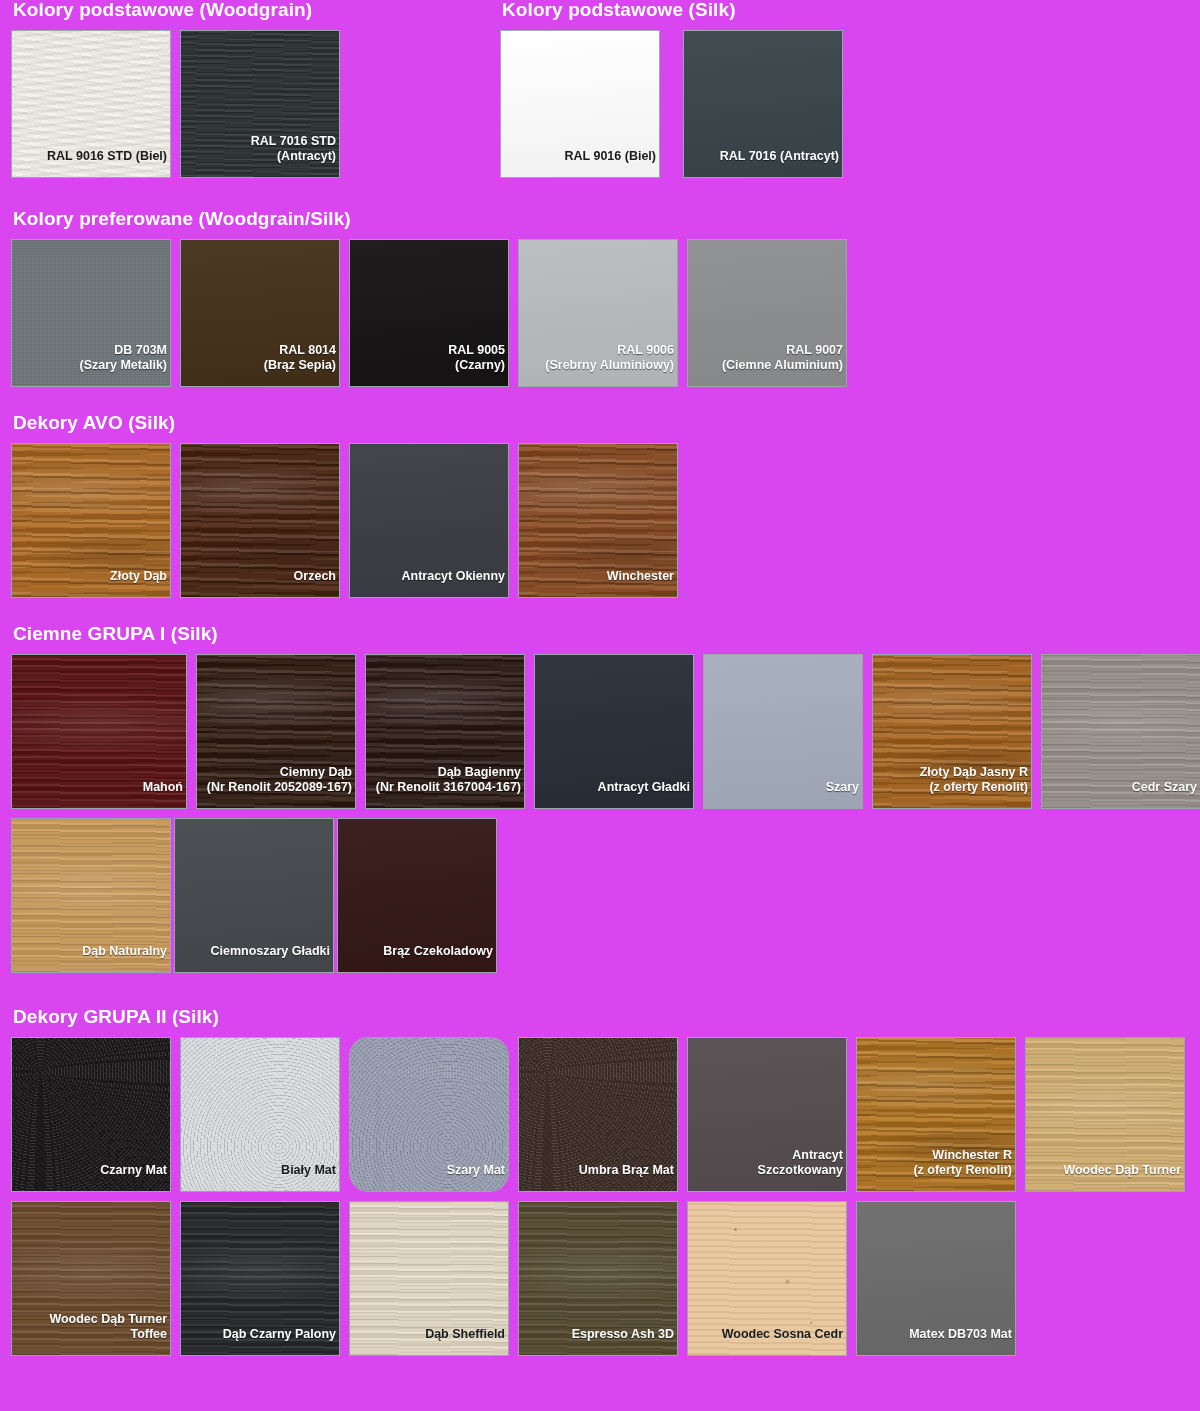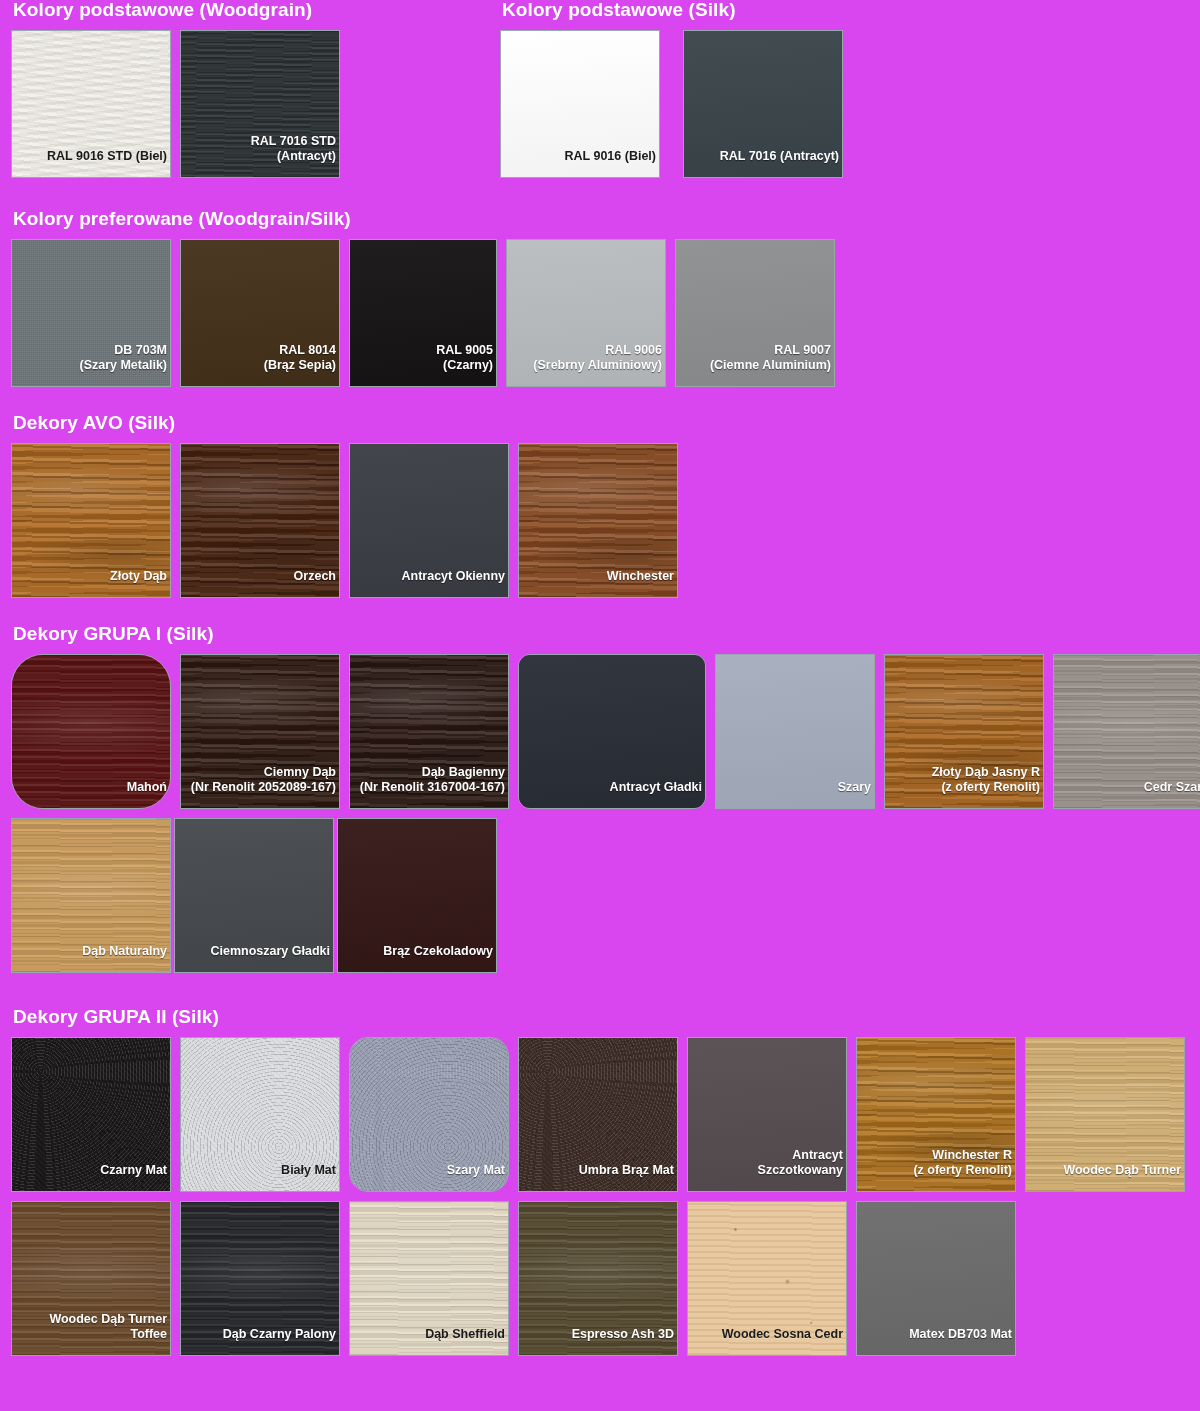--- a/index.html
+++ b/index.html
@@ -167,21 +167,21 @@
         <div class="tile" style="width: 160px; height: 148px; border-color: rgb(154, 166, 173);">
           <div class="swatch tex-metal" style="background-color: rgb(109, 117, 120);"></div>
           <div class="caption light">DB 703M
 (Szary Metalik)</div>
         </div>
         <div class="tile" style="width: 160px; height: 148px; border-color: rgb(154, 166, 173);">
           <div class="swatch tex-smooth" style="background-color: rgb(68, 48, 26);"></div>
           <div class="caption light">RAL 8014
 (Brąz Sepia)</div>
         </div>
-        <div class="tile" style="width: 148px; height: 148px; border-color: rgb(154, 166, 173);">
+        <div class="tile" style="width: 160px; height: 148px; border-color: rgb(154, 166, 173);">
           <div class="swatch tex-smooth" style="background-color: rgb(21, 19, 19);"></div>
           <div class="caption light">RAL 9005
 (Czarny)</div>
         </div>
         <div class="tile" style="width: 160px; height: 148px; border-color: rgb(154, 166, 173);">
           <div class="swatch tex-smooth" style="background-color: rgb(185, 188, 190);"></div>
           <div class="caption light">RAL 9006
 (Srebrny Aluminiowy)</div>
         </div>
         <div class="tile" style="width: 160px; height: 148px; border-color: rgb(154, 166, 173);">
@@ -206,37 +206,37 @@
           <div class="swatch tex-smooth" style="background-color: rgb(59, 61, 68);"></div>
           <div class="caption light">Antracyt Okienny</div>
         </div>
         <div class="tile" style="width: 160px; height: 155px; border-color: rgb(154, 166, 173);">
           <div class="swatch tex-wood" style="background-color: rgb(138, 74, 32);"></div>
           <div class="caption light">Winchester</div>
         </div>
       </div>
     </div>
     <div class="section" style="margin-top: 26px;">
-      <div class="section-title" style="font-size: 19px;">Dekory GRUPA I (Silk)</div>
+      <div class="section-title" style="font-size: 19px;">Ciemne GRUPA I (Silk)</div>
       <div class="row" style="margin-top: 11px; gap: 9px;">
-        <div class="tile" style="width: 160px; height: 155px; border-color: rgb(154, 166, 173); border-radius: 32px;">
+        <div class="tile" style="width: 176px; height: 155px; border-color: rgb(154, 166, 173);">
           <div class="swatch tex-wood-fine" style="background-color: rgb(90, 18, 18);"></div>
           <div class="caption light">Mahoń</div>
         </div>
         <div class="tile" style="width: 160px; height: 155px; border-color: rgb(154, 166, 173);">
           <div class="swatch tex-wood" style="background-color: rgb(47, 26, 16);"></div>
           <div class="caption light">Ciemny Dąb
 (Nr Renolit 2052089-167)</div>
         </div>
         <div class="tile" style="width: 160px; height: 155px; border-color: rgb(154, 166, 173);">
           <div class="swatch tex-wood" style="background-color: rgb(42, 23, 17);"></div>
           <div class="caption light">Dąb Bagienny
 (Nr Renolit 3167004-167)</div>
         </div>
-        <div class="tile" style="width: 188px; height: 155px; border-color: rgb(154, 166, 173); border-radius: 12px;">
+        <div class="tile" style="width: 160px; height: 155px; border-color: rgb(154, 166, 173);">
           <div class="swatch tex-smooth" style="background-color: rgb(41, 45, 54);"></div>
           <div class="caption light">Antracyt Gładki</div>
         </div>
         <div class="tile" style="width: 160px; height: 155px; border-color: rgb(154, 166, 173);">
           <div class="swatch tex-smooth" style="background-color: rgb(165, 173, 189);"></div>
           <div class="caption light">Szary</div>
         </div>
         <div class="tile" style="width: 160px; height: 155px; border-color: rgb(154, 166, 173);">
           <div class="swatch tex-wood" style="background-color: rgb(169, 100, 28);"></div>
           <div class="caption light">Złoty Dąb Jasny R

